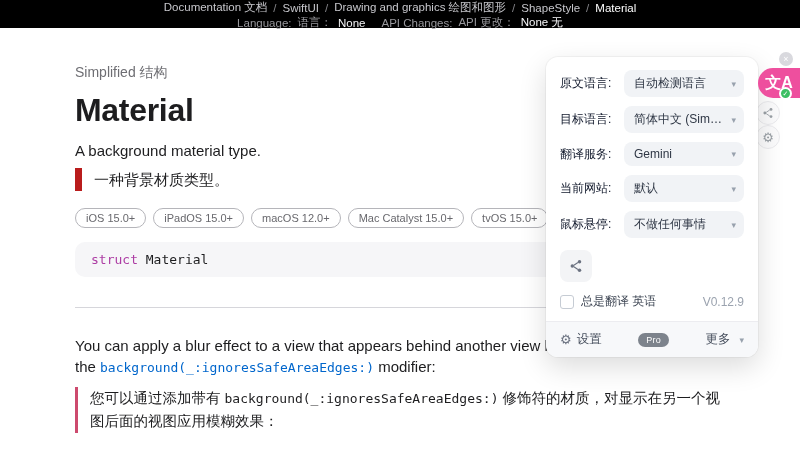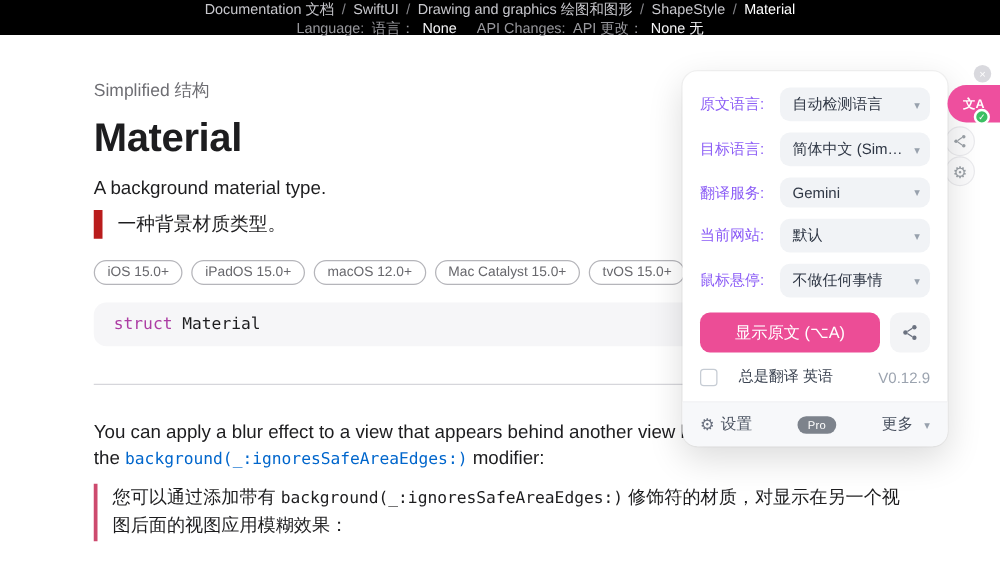--- a/index.html
+++ b/index.html
@@ -62,40 +62,40 @@
     width:655px; font-size:14.5px; line-height:1.6; color:#1d1d1f;
   }
 
   
   .popup {
     position:absolute; left:546px; top:57px; width:212px; z-index:10;
     background:#fff; border-radius:12px; padding:13px 14px 0;
     box-shadow:0 0 0 1px rgba(0,0,0,.04), 0 10px 28px rgba(0,0,0,.14);
   }
   .prow { display:flex; align-items:center; margin-bottom:9px; }
-  .plabel { width:64px; flex:none; font-size:12px; color:#8b5cf6; }
+  .plabel { width:64px; flex:none; font-size:12px; color:#0f172a; }
   .pselect {
     flex:1; display:flex; align-items:center; justify-content:space-between;
     background:#f1f3f6; border-radius:8px; padding:5px 8px 5px 10px;
     font-size:12px; color:#2f3745; cursor:pointer; min-width:0;
   }
   .pselect .val { overflow:hidden; text-overflow:ellipsis; white-space:nowrap; }
   .caret { font-size:9px; color:#98a1ad; margin-left:4px; flex:none; }
   .btnrow { display:flex; gap:8px; margin-top:12px; }
   .primary-btn {
     flex:1; height:32px; background:#ec4d96; border:none; border-radius:8px;
     color:#fff; font-size:13px; font-family:inherit; cursor:pointer;
     display:flex; align-items:center; justify-content:center;
   }
   .share-btn {
     width:32px; height:32px; flex:none; background:#f3f4f6; border:none;
     border-radius:8px; display:flex; align-items:center; justify-content:center;
     color:#6b7280; cursor:pointer;
   }
-  .checkrow { display:flex; align-items:center; margin-top:11px;gap:10px; }
+  .checkrow { display:flex; align-items:center; margin-top:11px; }
   .checkbox {
     width:14px; height:14px; border:1.5px solid #c6ccd4; border-radius:3px;
     background:#fff; cursor:pointer; flex:none;
   }
   .checklabel { margin-left:7px; font-size:12px; color:#3c4452; }
   .version { margin-left:auto; font-size:12px; color:#9ba3af; }
   .pfooter {
     margin:11px -14px 0; background:#f7f8fa; border-top:1px solid #ececf0;
     border-radius:0 0 12px 12px; padding:9px 14px;
     display:flex; align-items:center; justify-content:space-between;
@@ -113,21 +113,21 @@
   .close-float {
     position:absolute; left:779px; top:52px; width:14px; height:14px; z-index:11;
     border-radius:50%; background:#d9d9de; color:#fff; font-size:9px;
     display:flex; align-items:center; justify-content:center; cursor:pointer;
   }
   .pink-tab {
     position:absolute; left:758px; top:68px; width:42px; height:30px; z-index:11;
     background:#ee4f9e; border-radius:15px 0 0 15px; cursor:pointer;
     display:flex; align-items:center; justify-content:center;
   }
-  .pink-tab .logo { color:#fff; font-size:10px; font-weight:700; }
+  .pink-tab .logo { color:#fff; font-size:16px; font-weight:700; }
   .check-dot {
     position:absolute; right:8px; bottom:-2px; width:13px; height:13px;
     background:#3cbf63; border:2px solid #fff; border-radius:50%;
     color:#fff; font-size:7px; display:flex; align-items:center; justify-content:center;
   }
   .edge-circle {
     position:absolute; left:756px; width:24px; height:24px; z-index:9;
     background:#fbfbfc; border:1px solid #ebebee; border-radius:50%;
     display:flex; align-items:center; justify-content:center;
     color:#9aa0a6; cursor:pointer;
@@ -217,21 +217,20 @@
   </div>
   <div class="prow">
     <span class="plabel">鼠标悬停:</span>
     <div class="pselect">
       <span class="val">不做任何事情</span>
       <span class="caret">▾</span>
     </div>
   </div>
 
   <div class="btnrow">
-    <button class="primary-btn">显示原文 (⌥A)</button>
     <button class="share-btn">
       <svg width="14" height="14" viewBox="0 0 16 16">
         <circle cx="12" cy="3.2" r="2" fill="currentColor"></circle>
         <circle cx="3.8" cy="8" r="2" fill="currentColor"></circle>
         <circle cx="12" cy="12.8" r="2" fill="currentColor"></circle>
         <path d="M5.6 7.1 10.2 4.1 M5.6 8.9 10.2 11.9" stroke="currentColor" stroke-width="1.3" fill="none"></path>
       </svg>
     </button>
   </div>
 

